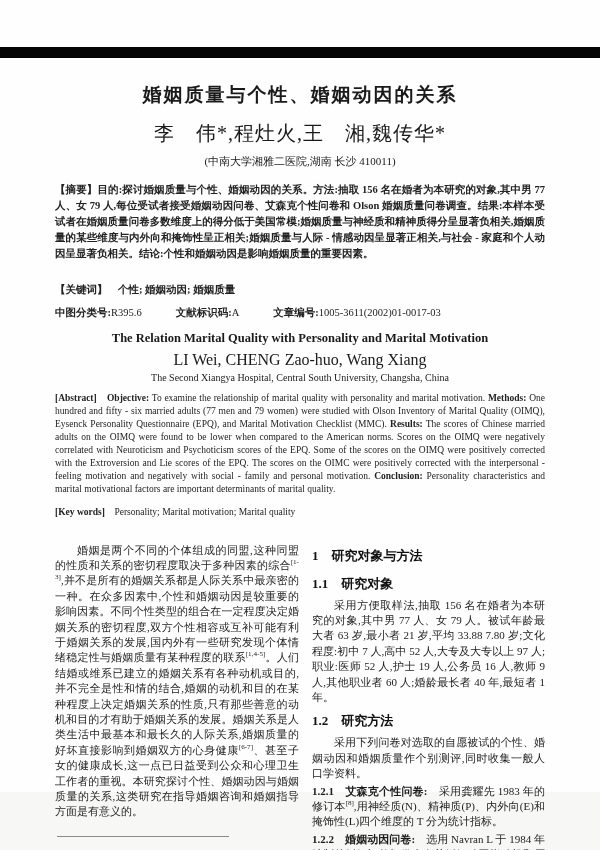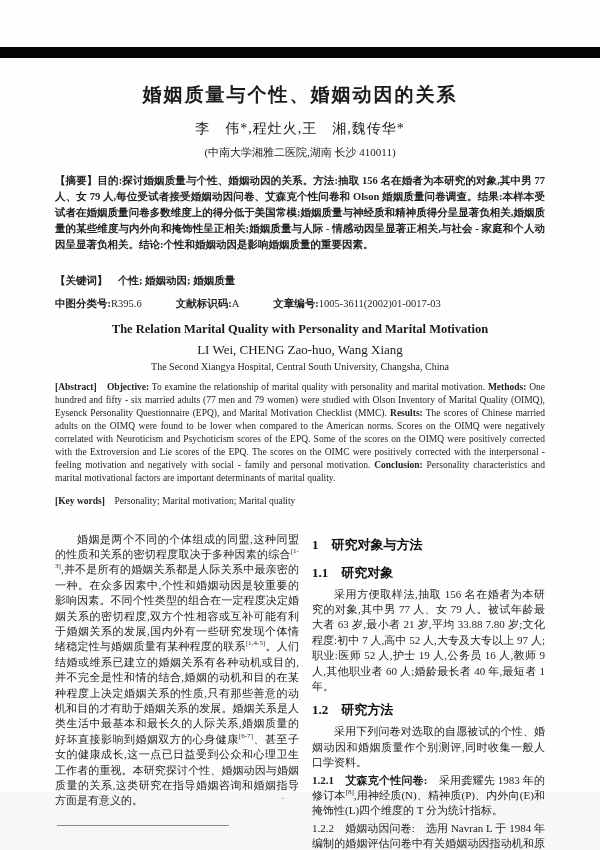--- a/index.html
+++ b/index.html
@@ -2,29 +2,29 @@
 <html><head>
 <meta charset="utf-8">
 <style>
   html,body{margin:0;padding:0;}
   body{width:600px;height:850px;background:#ffffff;overflow:hidden;
        font-family:"Liberation Serif","DejaVu Serif",serif;color:#1a1a1a;}
   .page{position:relative;width:600px;height:850px;background:#fefefe;}
   .black-bar{position:absolute;top:47px;left:0;width:600px;height:11px;background:#050505;}
   .content{position:absolute;left:55px;top:72px;width:490px;}
   .title{font-size:19px;font-weight:bold;text-align:center;margin:10px 0 0;letter-spacing:2px;}
-  .authors{font-size:14px;text-align:center;margin-top:12px;letter-spacing:1px;}
+  .authors{font-size:20px;text-align:center;margin-top:12px;letter-spacing:1px;}
   .affiliation{font-size:11px;text-align:center;margin-top:7px;}
   .abstract-cn{margin-top:13px;font-size:10.5px;line-height:16px;text-align:justify;font-weight:bold;color:#222;}
   .keywords-cn{font-size:10.5px;font-weight:bold;margin-top:21px;color:#222;}
   .meta-row{display:flex;margin-top:9px;font-size:10.5px;color:#222;}
   .meta-item{margin-right:34px;white-space:nowrap;}
   .meta-item .lbl{font-weight:bold;}
   .en-title{font-size:12.5px;font-weight:bold;text-align:center;margin-top:11px;}
-  .en-authors{font-size:13px;text-align:center;margin-top:5px;}
+  .en-authors{font-size:16px;text-align:center;margin-top:5px;}
   .en-affil{font-size:10px;text-align:center;margin-top:3px;}
   .en-abstract{margin-top:9px;font-size:9.5px;line-height:13px;text-align:justify;color:#222;}
   .en-keywords{font-size:9.5px;margin-top:3px;color:#222;}
   .columns{display:flex;margin-top:24px;}
   .col-left{width:244px;margin-right:13px;}
   .col-right{width:233px;}
   .body-par{font-size:11px;line-height:15.4px;text-align:justify;text-indent:2em;margin:0;color:#1c1c1c;}
   .body-par.no-indent{text-indent:0;}
   .footnote-rule{width:172px;border:none;border-top:1px solid #8a8a8a;margin:16px 0 0 2px;}
   .footnote{font-size:9px;margin-top:7px;color:#2a2a2a;}
@@ -72,21 +72,21 @@
         <hr class="footnote-rule">
       </div>
 
       <div class="col-right">
         <div class="sec-h1">1　研究对象与方法</div>
         <div class="sec-h2">1.1　研究对象</div>
         <p class="body-par">采用方便取样法,抽取 156 名在婚者为本研究的对象,其中男 77 人、女 79 人。被试年龄最大者 63 岁,最小者 21 岁,平均 33.88 7.80 岁;文化程度:初中 7 人,高中 52 人,大专及大专以上 97 人;职业:医师 52 人,护士 19 人,公务员 16 人,教师 9 人,其他职业者 60 人;婚龄最长者 40 年,最短者 1 年。</p>
         <div class="sec-h2">1.2　研究方法</div>
         <p class="body-par">采用下列问卷对选取的自愿被试的个性、婚姻动因和婚姻质量作个别测评,同时收集一般人口学资料。</p>
         <p class="body-par no-indent sub-par"><span style="font-weight: bold;">1.2.1　艾森克个性问卷:</span><span>　采用龚耀先 1983 年的修订本</span><sup>[8]</sup><span>,用神经质(N)、精神质(P)、内外向(E)和掩饰性(L)四个维度的 T 分为统计指标。</span></p>
-        <p class="body-par no-indent sub-par"><span style="font-weight: normal;">1.2.2　婚姻动因问卷:</span><span>　选用 Navran L 于 1984 年编制的婚姻评估问卷中有关婚姻动因指动机和原因评估部分</span><sup>[9]</sup><span>,作者根据中国的文化背景做了适当的修改,共计 64 个条目,5 级评分,分人际 - 情感、社</span></p>
+        <p class="body-par no-indent sub-par"><span style="font-weight: bold;">1.2.2　婚姻动因问卷:</span><span>　选用 Navran L 于 1984 年编制的婚姻评估问卷中有关婚姻动因指动机和原因评估部分</span><sup>[9]</sup><span>,作者根据中国的文化背景做了适当的修改,共计 64 个条目,5 级评分,分人际 - 情感、社</span></p>
       </div>
 
     </div>
   </div>
 
   <div class="scan-mark">+</div>
 
 </div>
 
 </body></html>

